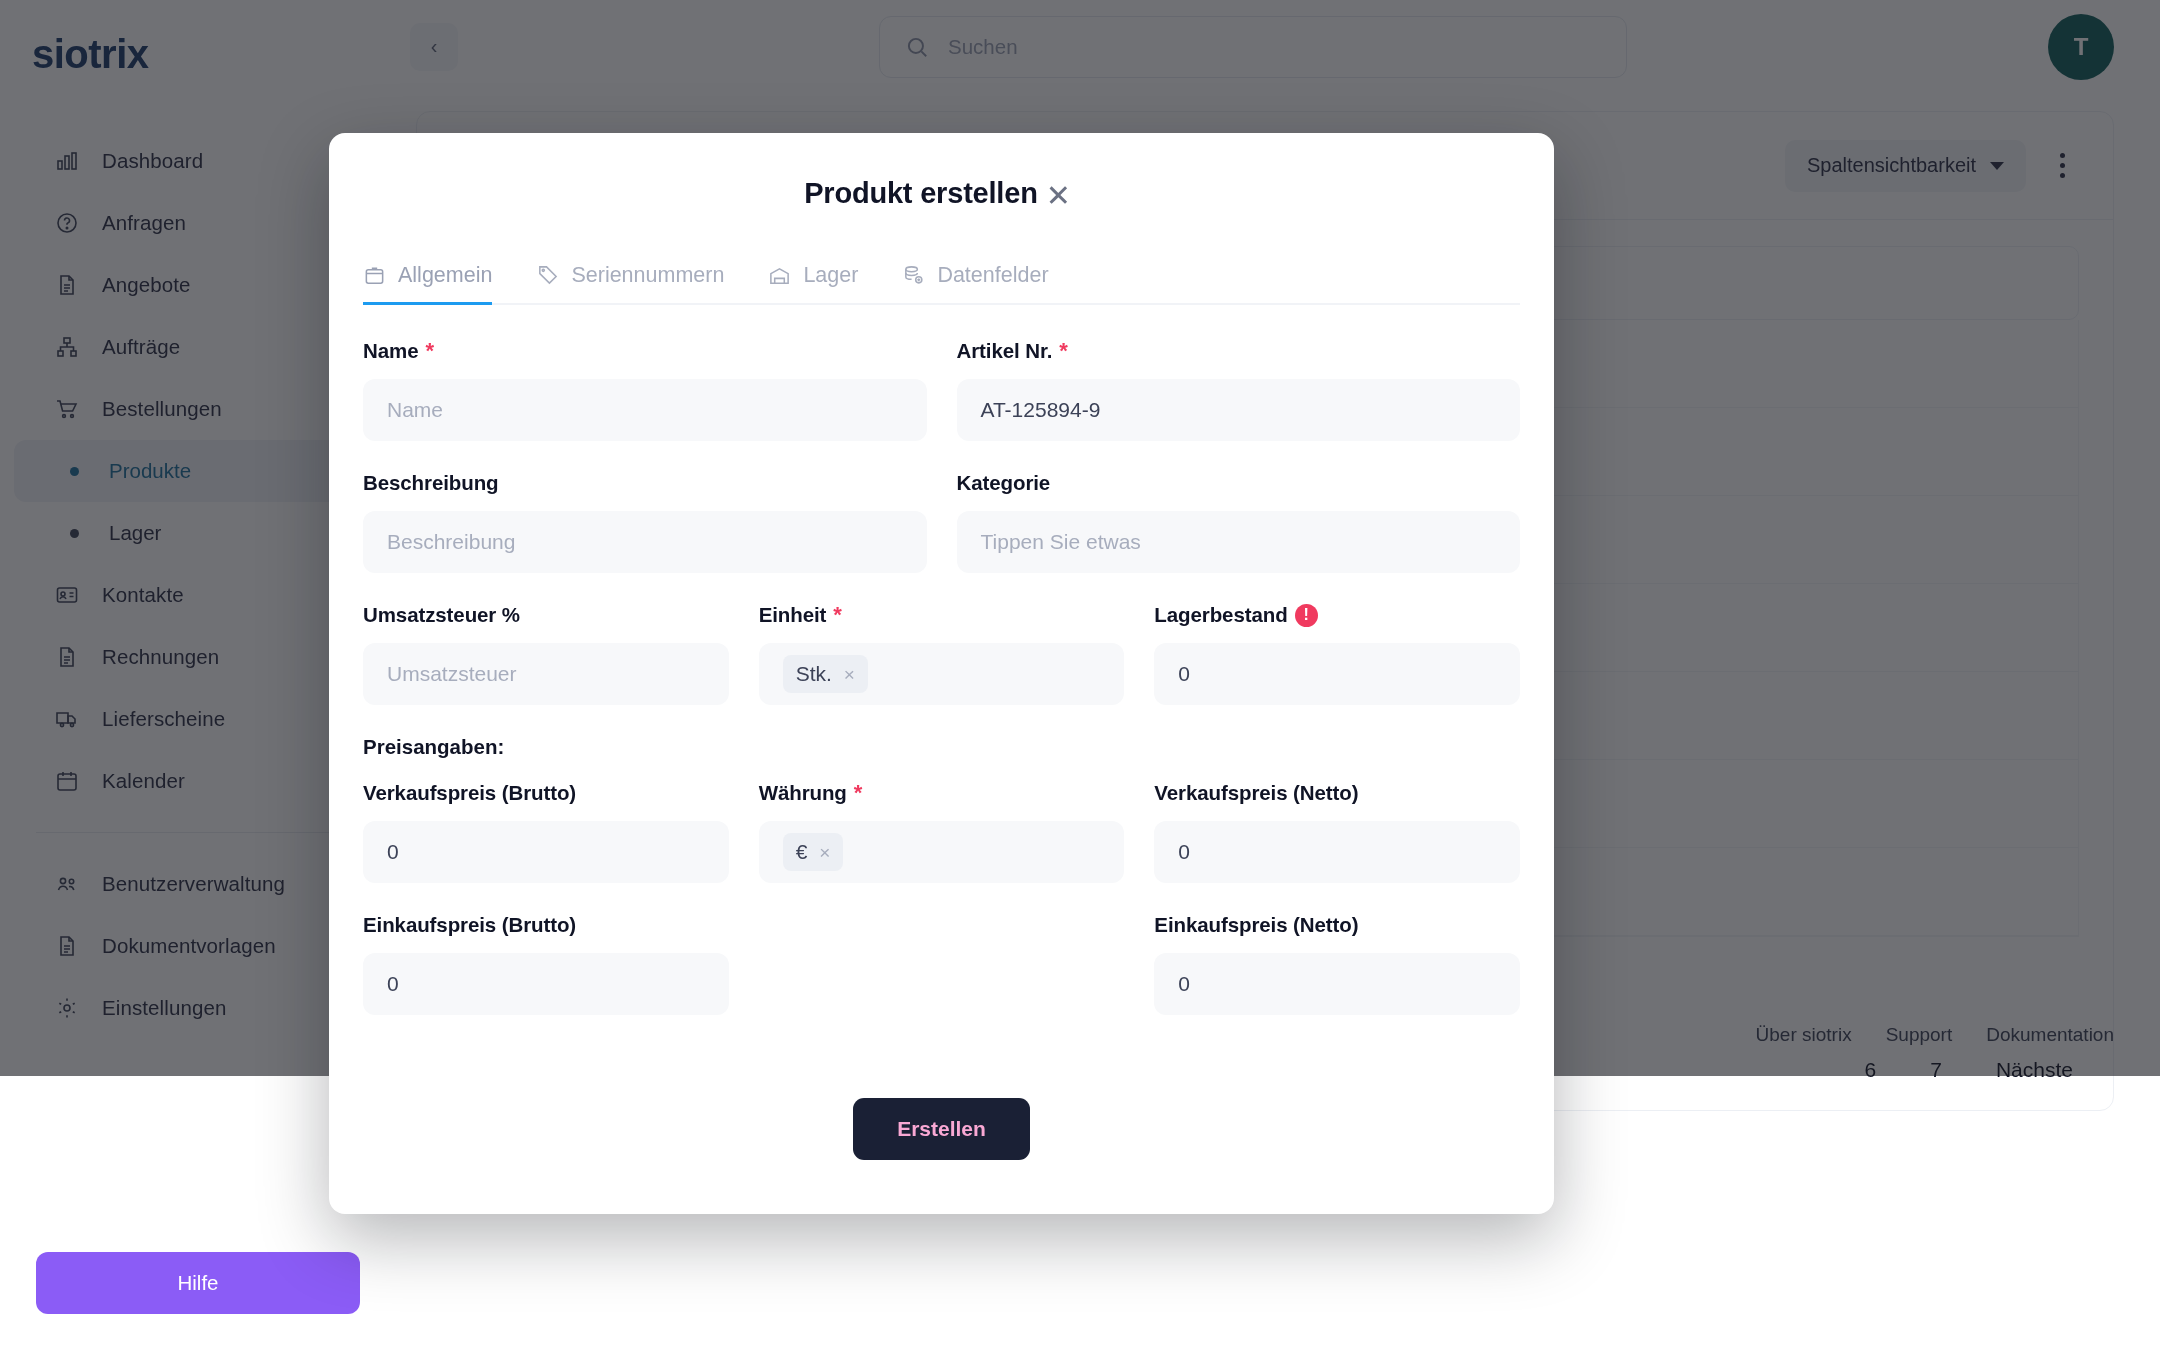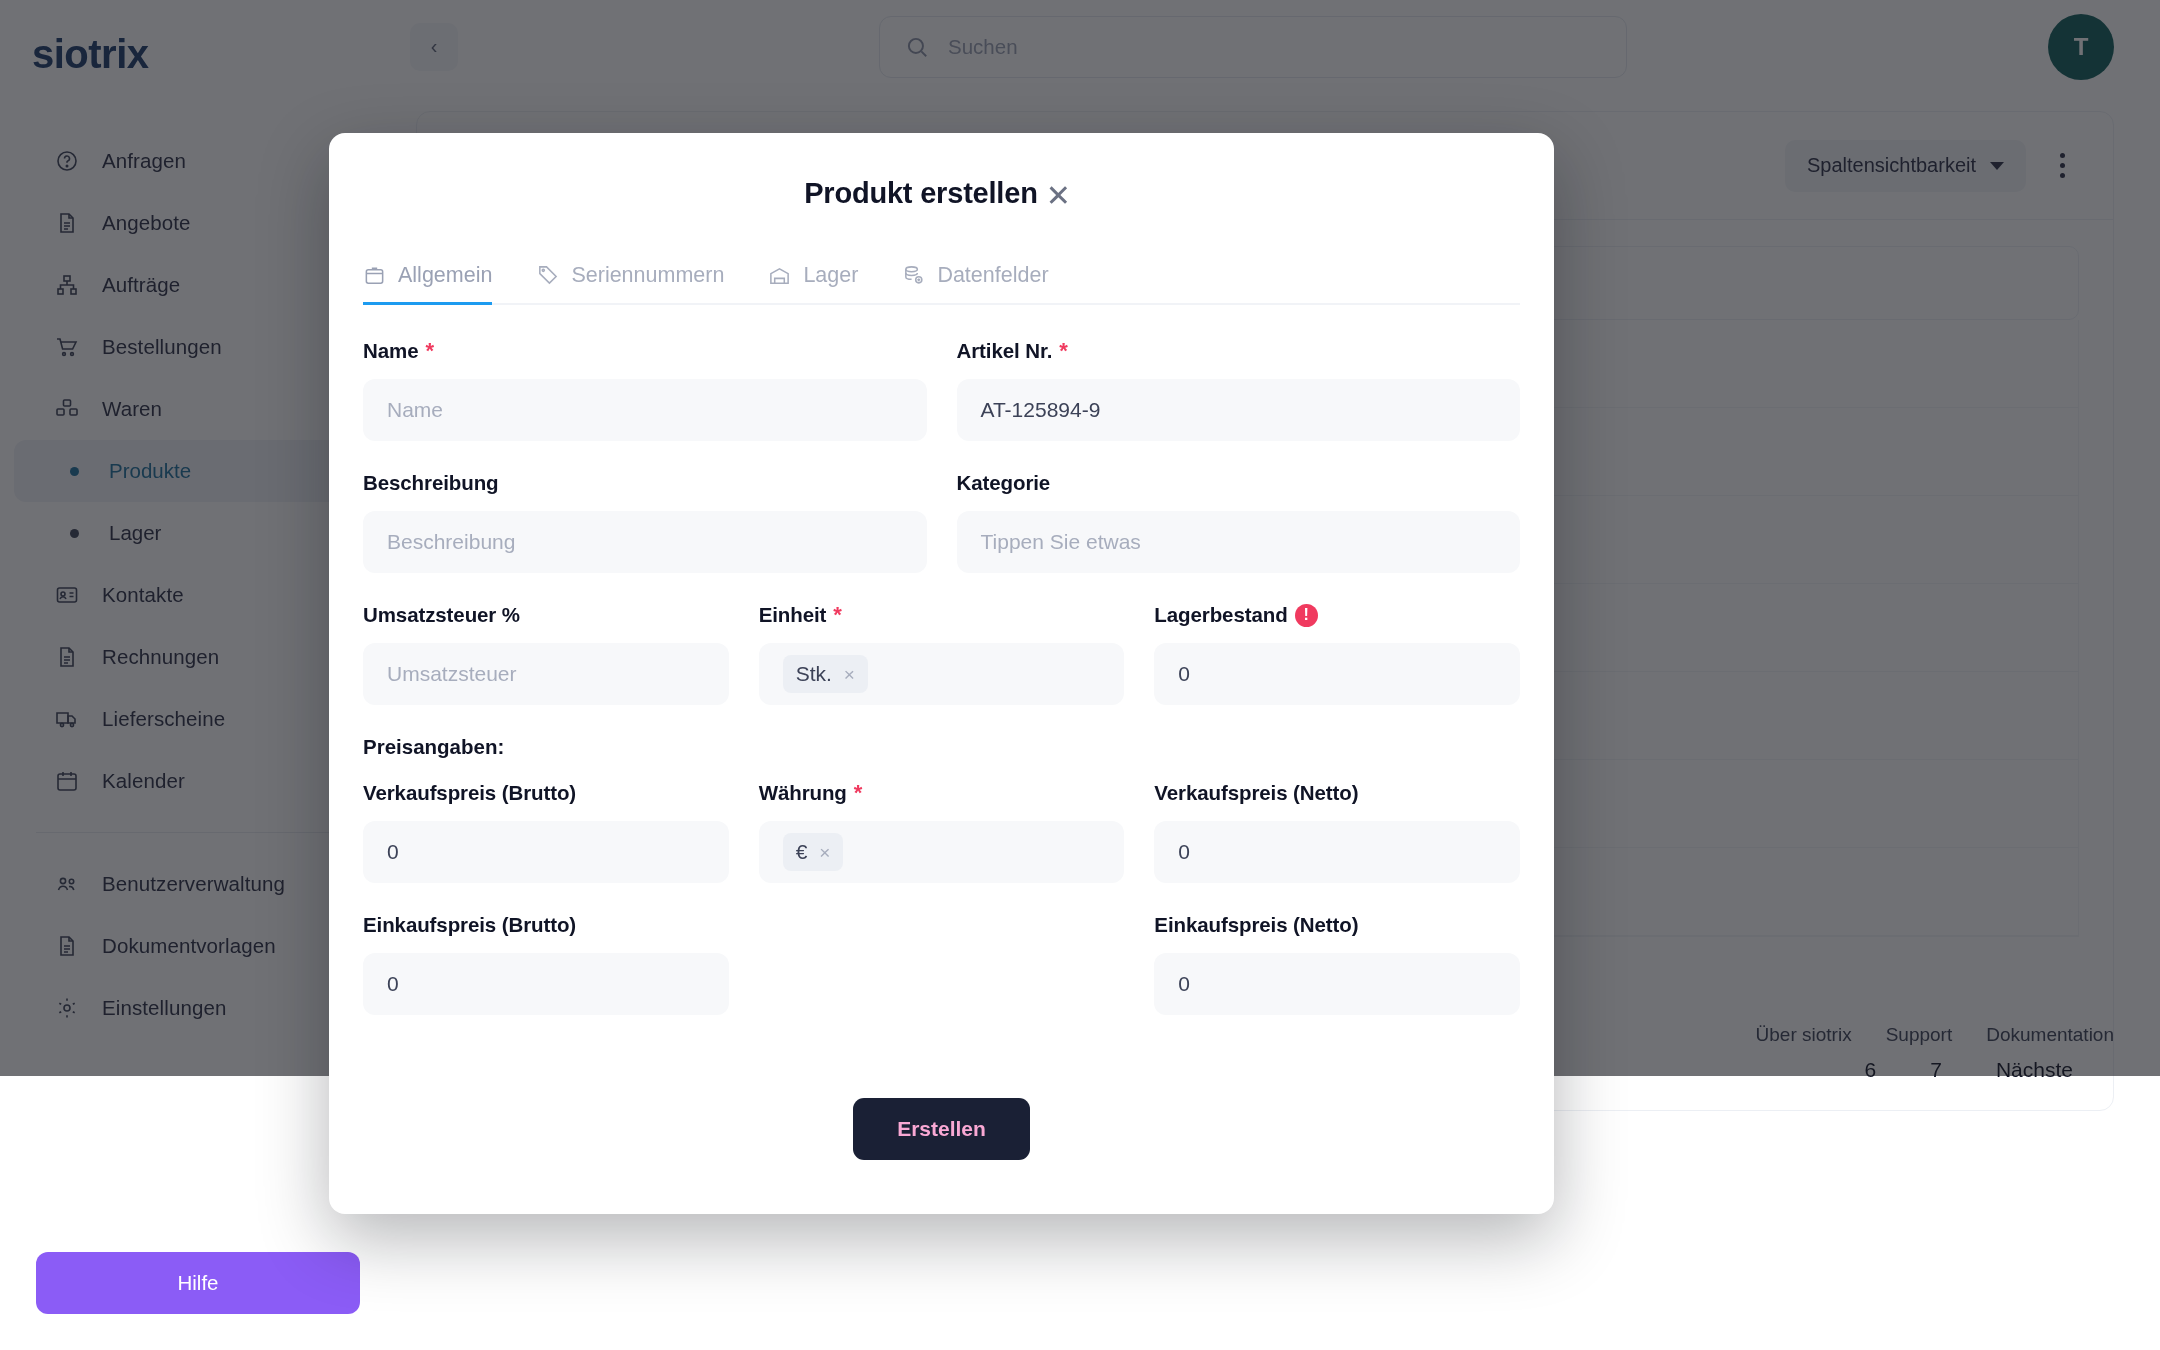--- a/index.html
+++ b/index.html
@@ -210,20 +210,30 @@
 
     <aside class="sidebar">
       <div class="brand">
         <span>siotrix</span>
       </div>
 
       <nav class="nav">
         <div class="nav-item">
           <span class="ico">
               <svg viewBox="0 0 24 24" fill="none" stroke="currentColor" stroke-width="1.6">
+                <rect x="3" y="12" width="4" height="8"></rect>
+                <rect x="10" y="7" width="4" height="13"></rect>
+                <rect x="17" y="4" width="4" height="16"></rect>
+              </svg>
+            </span>
+          <span>Dashboard</span>
+        </div>
+        <div class="nav-item">
+          <span class="ico">
+              <svg viewBox="0 0 24 24" fill="none" stroke="currentColor" stroke-width="1.6">
                 <circle cx="12" cy="12" r="9"></circle>
                 <path d="M9.5 9.5a2.5 2.5 0 1 1 3.3 2.4c-.5.2-.8.7-.8 1.2v.6"></path>
                 <circle cx="12" cy="17" r="0.7" fill="currentColor"></circle>
               </svg>
             </span>
           <span>Anfragen</span>
         </div>
         <div class="nav-item">
           <span class="ico">
               <svg viewBox="0 0 24 24" fill="none" stroke="currentColor" stroke-width="1.6">
@@ -247,30 +257,20 @@
         </div>
         <div class="nav-item">
           <span class="ico">
               <svg viewBox="0 0 24 24" fill="none" stroke="currentColor" stroke-width="1.6">
                 <path d="M2 4h3l2.6 10h10L21 7H6"></path>
                 <circle cx="9" cy="19" r="1.4"></circle>
                 <circle cx="17" cy="19" r="1.4"></circle>
               </svg>
             </span>
           <span>Bestellungen</span>
-        </div>
-        <div class="nav-item">
-          <span class="ico">
-              <svg viewBox="0 0 24 24" fill="none" stroke="currentColor" stroke-width="1.6">
-                <rect x="8.5" y="3" width="7" height="6" rx="1"></rect>
-                <rect x="2" y="12" width="7" height="6" rx="1"></rect>
-                <rect x="15" y="12" width="7" height="6" rx="1"></rect>
-              </svg>
-            </span>
-          <span>Waren</span>
         </div>
 
         <div class="nav-sub active">
           <span class="dot"></span>
           <span>Produkte</span>
         </div>
         <div class="nav-sub">
           <span class="dot"></span>
           <span>Lager</span>
         </div>

